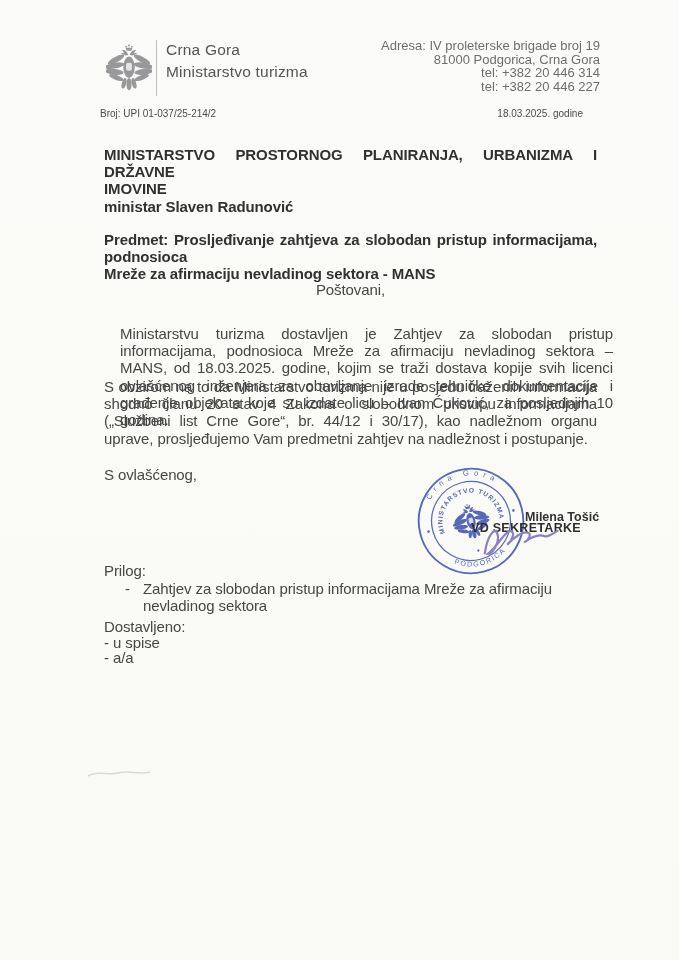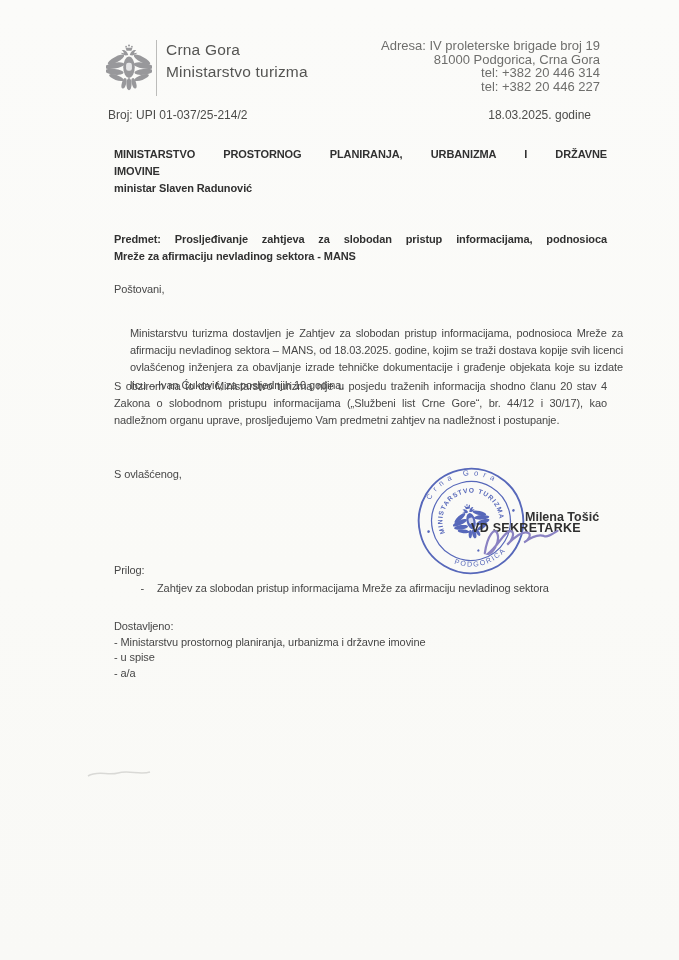--- a/index.html
+++ b/index.html
@@ -12,30 +12,30 @@
     overflow:hidden;
   }
   .abs{position:absolute;}
   
   .letterhead{left:106px;top:36px;width:494px;height:70px;}
   .coa{position:absolute;left:0;top:2px;}
   .lh-divider{position:absolute;left:50px;top:4px;width:1px;height:56px;background:#bcbcba;}
   .org{position:absolute;left:60px;top:3px;font-size:15.5px;line-height:22px;color:#555553;letter-spacing:.2px;}
   .addr{position:absolute;right:0;top:3px;text-align:right;font-size:13px;line-height:13.5px;color:#6e6e6c;}
   
-  .refrow{left:108px;top:108px;width:493px;display:flex;justify-content:space-between;font-size:12px;color:#4c4c4a;}
+  .refrow{left:100px;top:108px;width:493px;display:flex;justify-content:space-between;font-size:10px;color:#4c4c4a;}
   .refrow .date{padding-right:10px;}
   
-  .blk{left:114px;width:493px;font-size:11px;line-height:17.2px;letter-spacing:-.1px;}
+  .blk{left:104px;width:493px;font-size:15px;line-height:17.2px;letter-spacing:-.1px;}
   .bold{font-weight:700;color:#313131;}
   .jfull{text-align:justify;text-align-last:justify;}
   .just{text-align:justify;}
   .recipient{top:146px;}
   .subject{top:231px;}
-  .salutation{top:281px;}
+  .salutation{top:281px;text-align:center;}
   .para1{top:309px;margin:16px;}
   .para2{top:378px;margin:0;}
   .closing{top:466px;}
   
   .stamp{left:414px;top:464px;transform:rotate(-14deg);opacity:.92;}
   .sig-title{left:471px;top:480px;font-size:12.5px;font-weight:700;color:#2e2e2e;letter-spacing:.3px;margin-top:41px;}
   .sig-name{left:489px;top:510px;font-size:12.5px;font-weight:700;color:#333;padding-left:36px;}
   .sig-scribble{left:478px;top:516px;transform:rotate(-4deg);}
   
   .prilog{top:562px;}
@@ -149,21 +149,20 @@
   <div class="abs blk prilog">
     <div>Prilog:</div>
     <div class="item">
       <span class="dash">-</span>
       <span>Zahtjev za slobodan pristup informacijama Mreže za afirmaciju nevladinog sektora</span>
     </div>
   </div>
 
   <div class="abs blk dostavljeno">
     <div>Dostavljeno:</div>
-    <div>- Ministarstvu prostornog planiranja, urbanizma i državne imovine</div>
     <div>- u spise</div>
     <div>- a/a</div>
   </div>
 
   <svg class="abs scanmark" width="70" height="18" viewBox="0 0 70 18">
     <path d="M4 12 C14 6 24 12 34 9 C44 6 56 11 66 8" fill="none" stroke="#cfcfcc" stroke-width="1.5"></path>
   </svg>
 
 </div>
 

